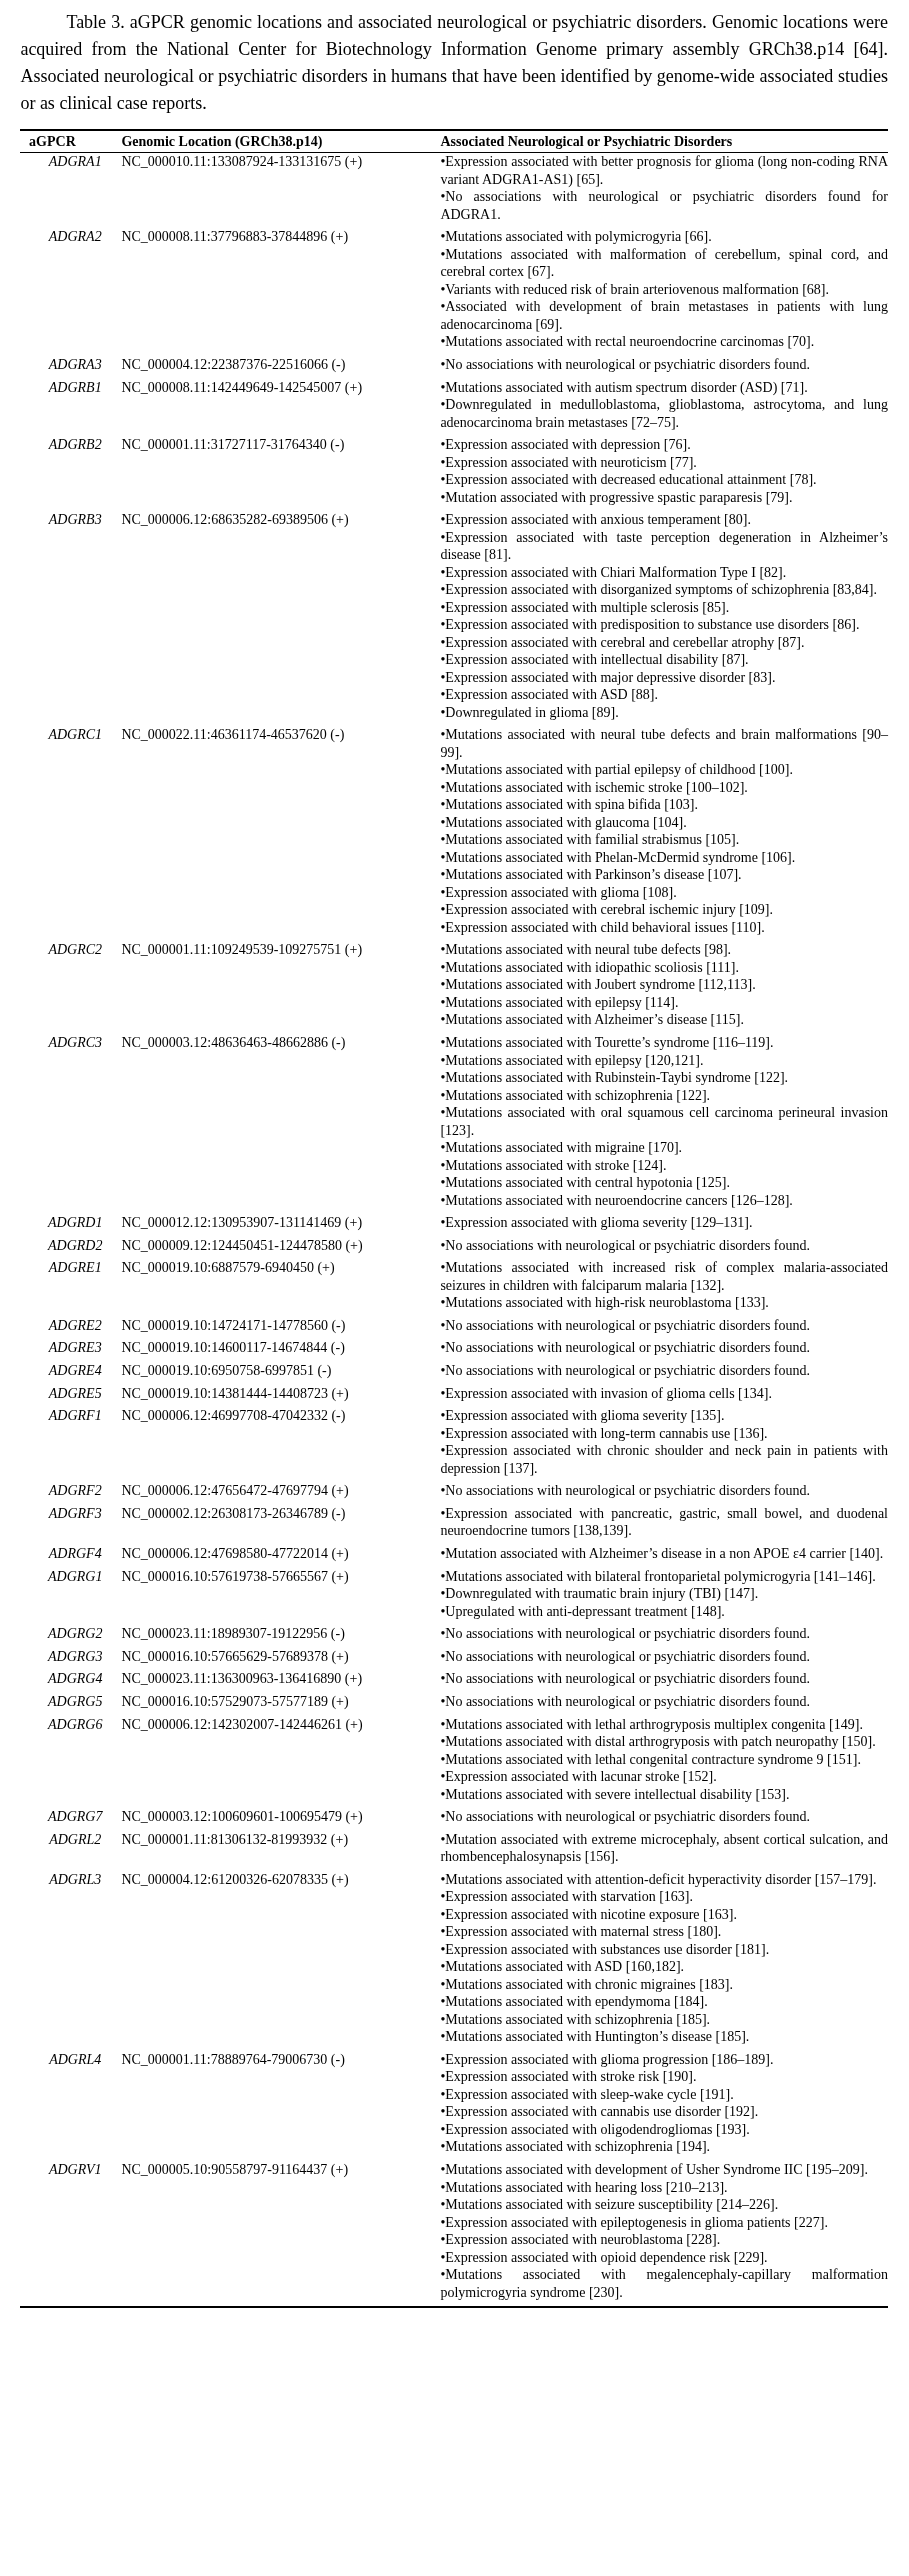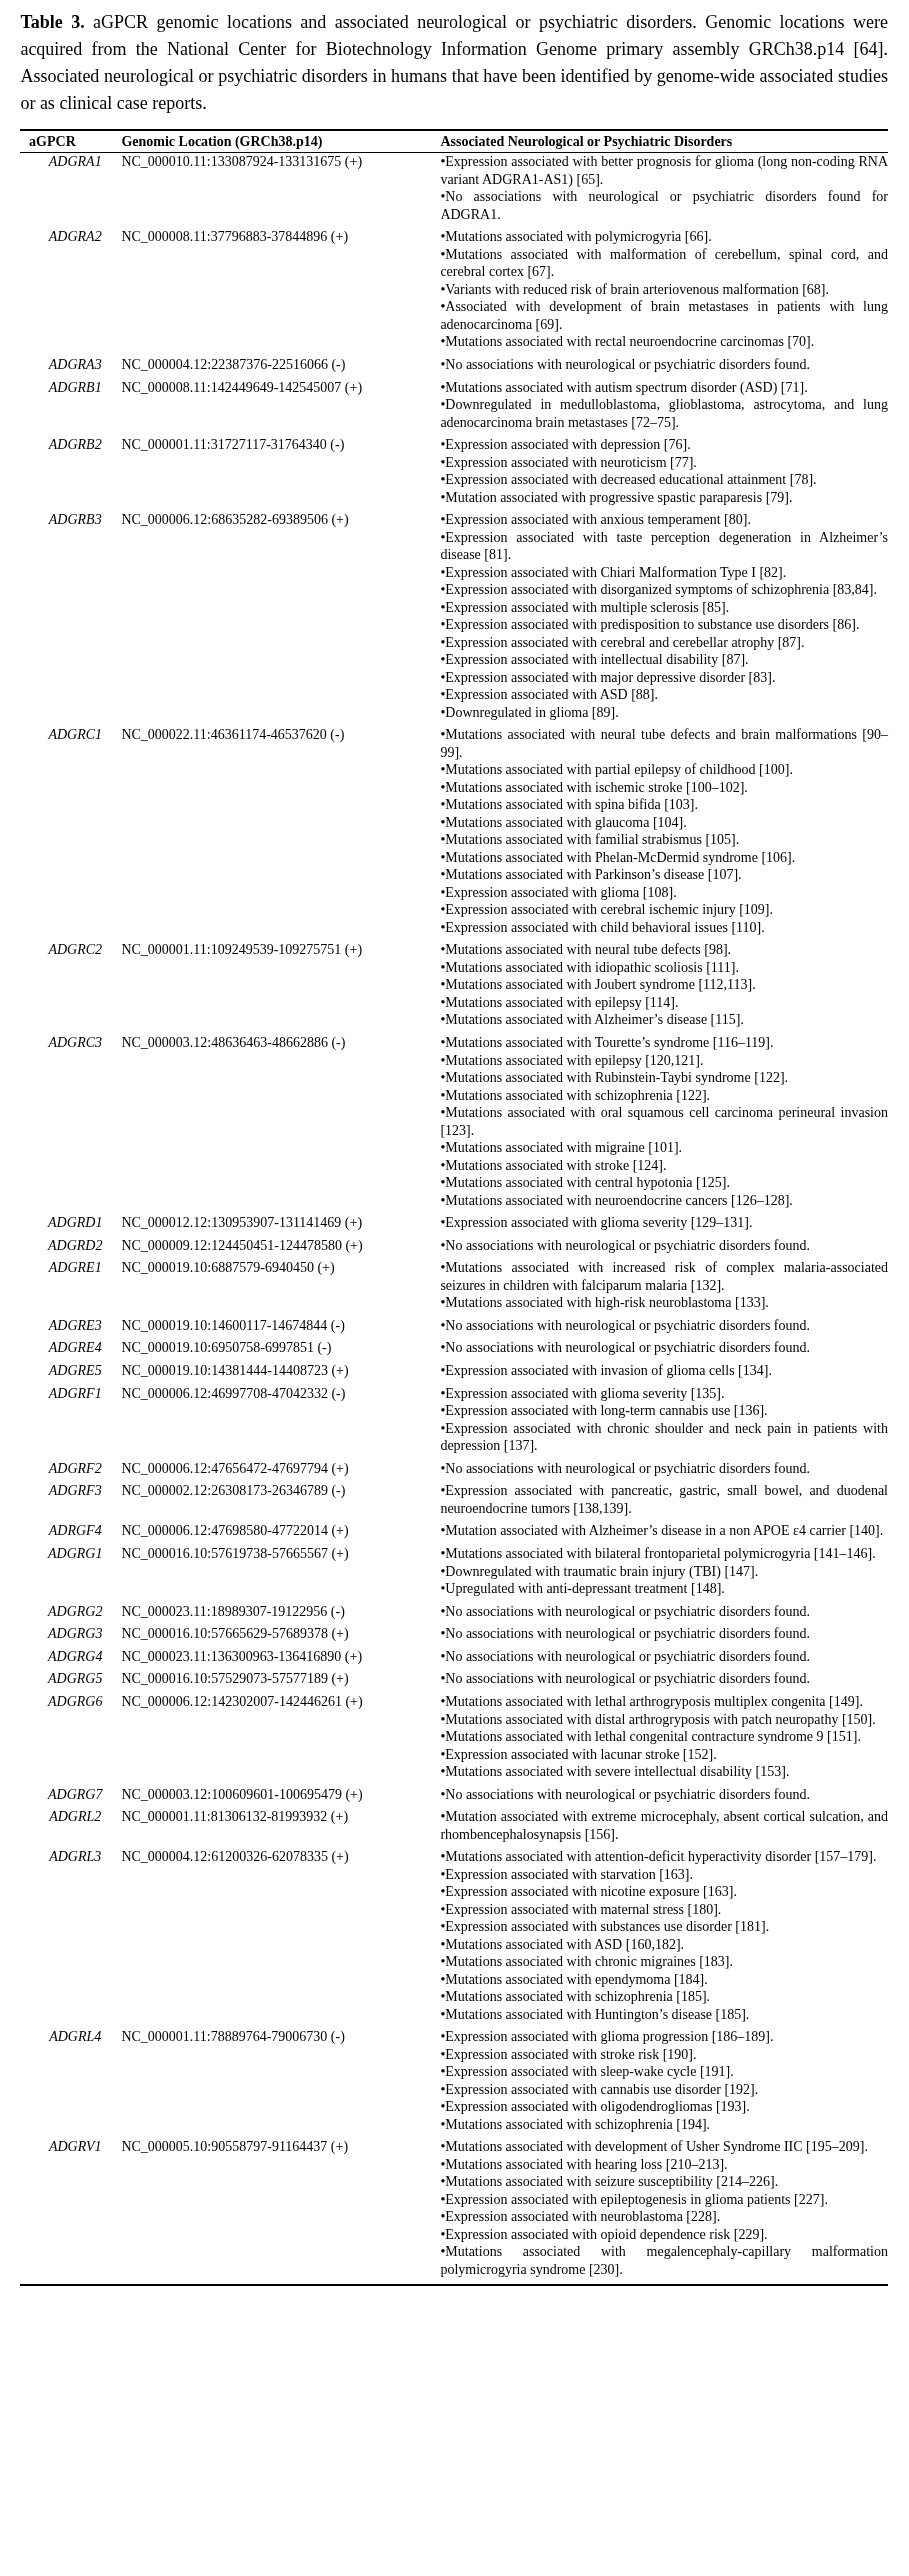--- a/index.html
+++ b/index.html
@@ -14,21 +14,21 @@
   }
   .page {
     padding: 8.7px 21px 17.5px 20.4px;
   }
   .caption {
     font-size: 18px;
     line-height: 27px;
     text-align: justify;
     margin: 0 0 12.4px 0;
   }
-  .caption b { font-weight: bold; }
+  .caption b { font-weight: normal; margin-left: 46px; }
   table.agpcr {
     width: 100%;
     border-collapse: collapse;
     border-top: 2.9px solid #000;
     border-bottom: 2.9px solid #000;
     font-size: 14px;
   }
   col.c-gene { width: 101px; }
   col.c-loc  { width: 319px; }
   thead th {
@@ -170,21 +170,21 @@
         </tr>
         <tr>
           <td class="gene">ADGRC3</td>
           <td class="loc">NC_000003.12:48636463-48662886 (-)</td>
           <td class="dis">
             <div class="bullet">Mutations associated with Tourette’s syndrome [116–119].</div>
             <div class="bullet">Mutations associated with epilepsy [120,121].</div>
             <div class="bullet">Mutations associated with Rubinstein-Taybi syndrome [122].</div>
             <div class="bullet">Mutations associated with schizophrenia [122].</div>
             <div class="bullet">Mutations associated with oral squamous cell carcinoma perineural invasion [123].</div>
-            <div class="bullet">Mutations associated with migraine [101].</div>
+            <div class="bullet">Mutations associated with migraine [170].</div>
             <div class="bullet">Mutations associated with stroke [124].</div>
             <div class="bullet">Mutations associated with central hypotonia [125].</div>
             <div class="bullet">Mutations associated with neuroendocrine cancers [126–128].</div>
           </td>
         </tr>
         <tr>
           <td class="gene">ADGRD1</td>
           <td class="loc">NC_000012.12:130953907-131141469 (+)</td>
           <td class="dis">
             <div class="bullet">Expression associated with glioma severity [129–131].</div>
@@ -196,20 +196,27 @@
           <td class="dis">
             <div class="bullet">No associations with neurological or psychiatric disorders found.</div>
           </td>
         </tr>
         <tr>
           <td class="gene">ADGRE1</td>
           <td class="loc">NC_000019.10:6887579-6940450 (+)</td>
           <td class="dis">
             <div class="bullet">Mutations associated with increased risk of complex malaria-associated seizures in children with falciparum malaria [132].</div>
             <div class="bullet">Mutations associated with high-risk neuroblastoma [133].</div>
+          </td>
+        </tr>
+        <tr>
+          <td class="gene">ADGRE2</td>
+          <td class="loc">NC_000019.10:14724171-14778560 (-)</td>
+          <td class="dis">
+            <div class="bullet">No associations with neurological or psychiatric disorders found.</div>
           </td>
         </tr>
         <tr>
           <td class="gene">ADGRE3</td>
           <td class="loc">NC_000019.10:14600117-14674844 (-)</td>
           <td class="dis">
             <div class="bullet">No associations with neurological or psychiatric disorders found.</div>
           </td>
         </tr>
         <tr>

